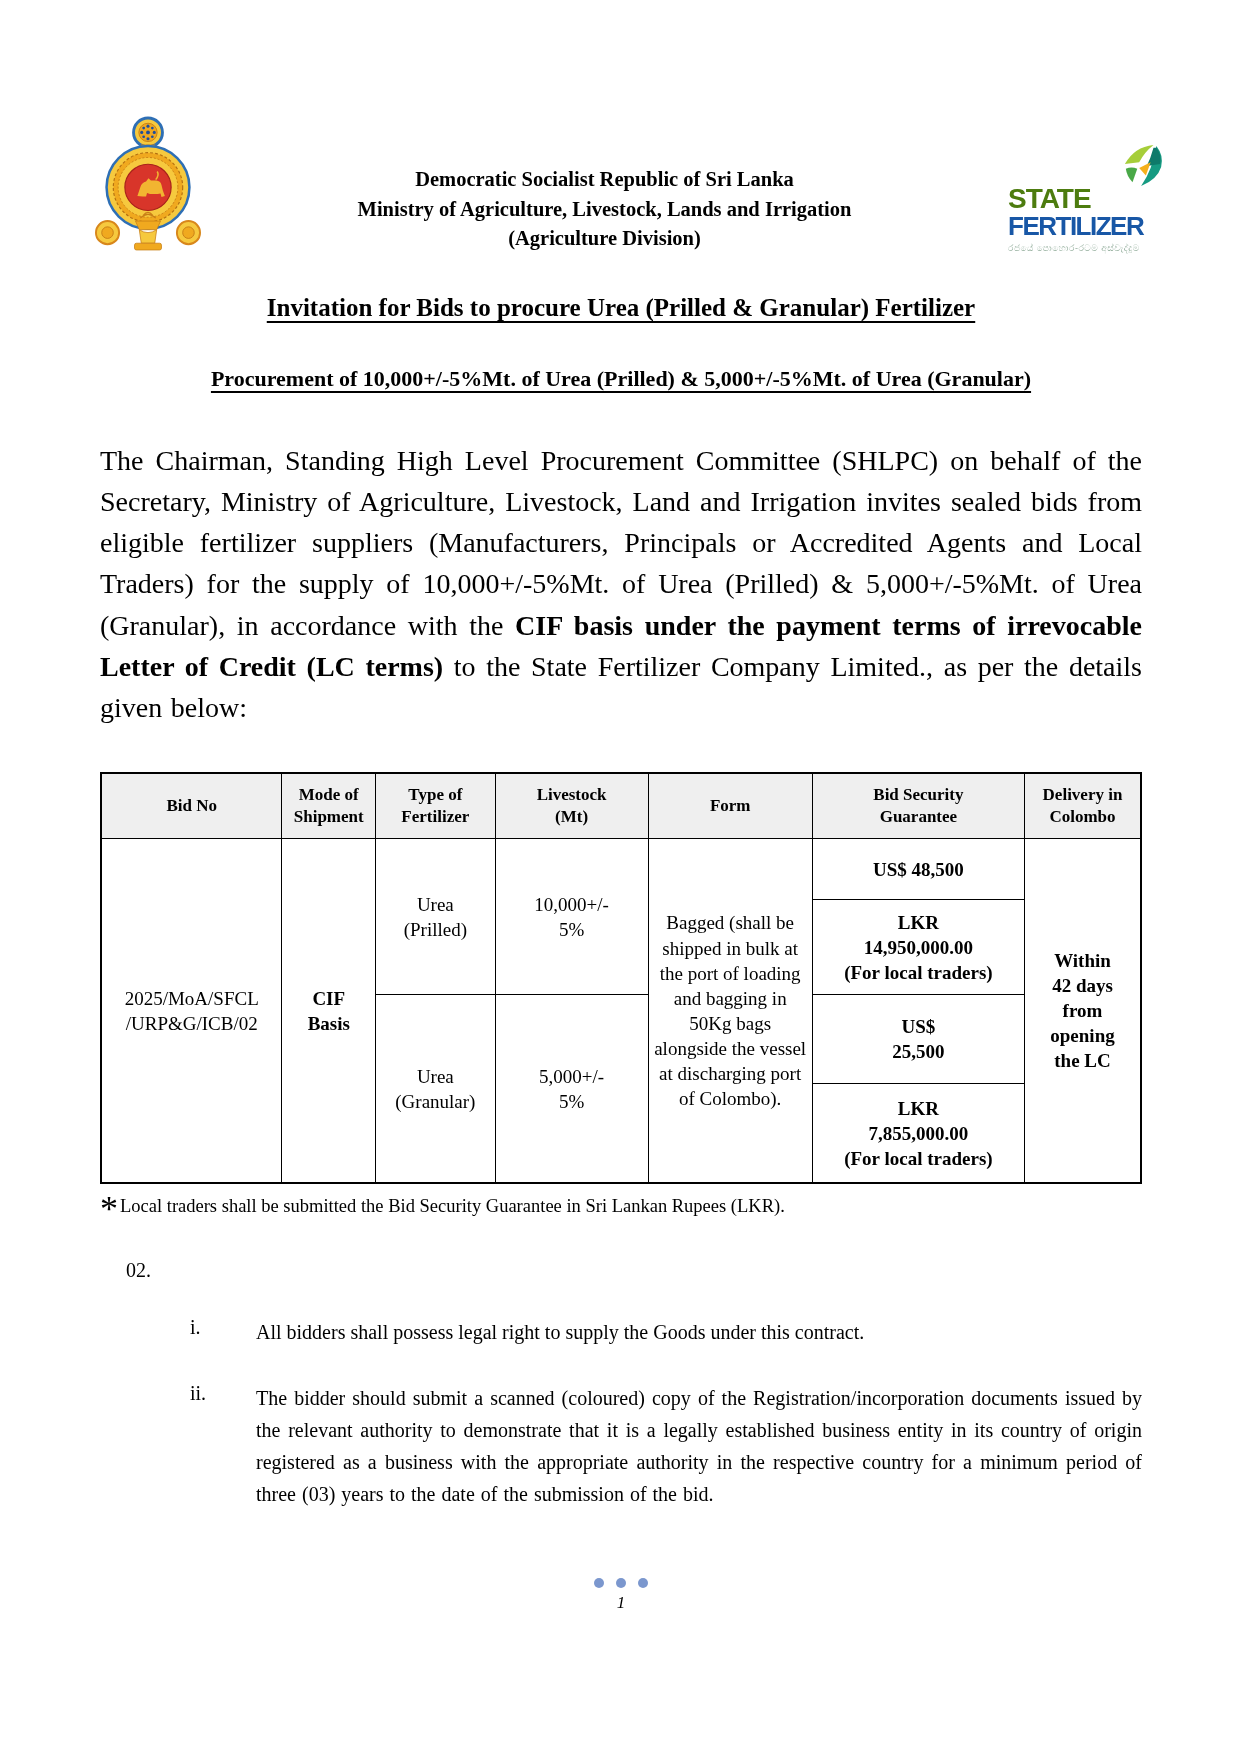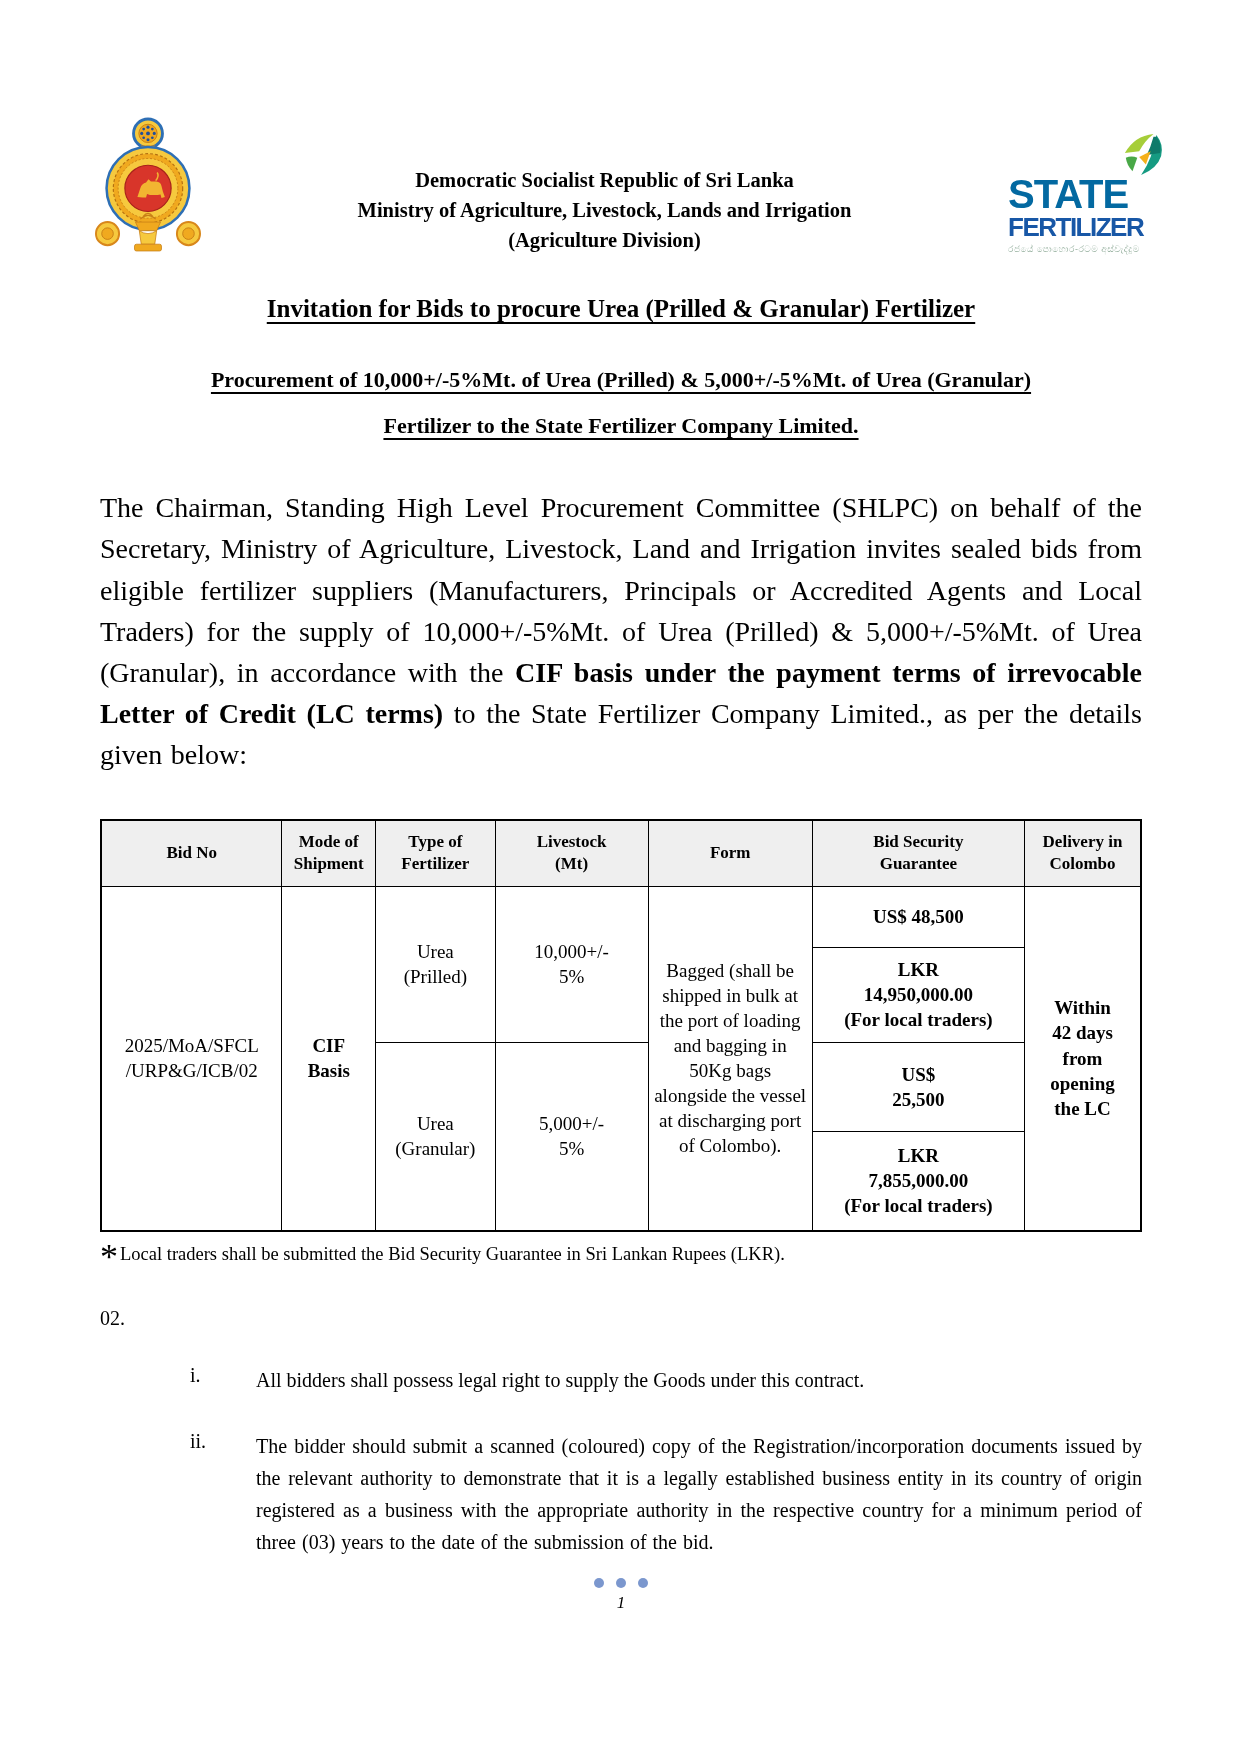--- a/index.html
+++ b/index.html
@@ -6,21 +6,21 @@
   .page{
     position:relative;width:1242px;height:1754px;background:#fff;
     font-family:"Liberation Serif","DejaVu Serif",serif;color:#000;overflow:hidden;
   }
   
   .hdr{display:flex;align-items:flex-end;padding:112px 56px 0 95px;}
   .emblem{width:106px;height:142px;flex-shrink:0;}
   .hdr-center{flex:1;text-align:center;font-weight:bold;font-size:20.5px;line-height:1.45;padding-top:28px;}
   .logo{position:relative;width:178px;flex-shrink:0;margin-top:22px;font-family:"Liberation Sans","DejaVu Sans",sans-serif;}
   .logo-leaf{position:absolute;top:-2px;right:22px;}
-  .logo-t1{color:#0369a1;font-weight:bold;font-size:40px;letter-spacing:-1px;line-height:1;margin-top:40px;}
+  .logo-t1{color:#4d7c0f;font-weight:bold;font-size:28px;letter-spacing:-1px;line-height:1;margin-top:40px;}
   .logo-t2{color:#1857A6;font-weight:bold;font-size:26px;letter-spacing:-1.5px;line-height:1.05;}
   .logo-tag{color:#93AE9C;font-size:9px;margin-top:3px;letter-spacing:0.5px;}
   
   .content{padding:0 100px;}
   .t1{margin:40px 0 0 0;text-align:center;font-size:25px;font-weight:bold;
       text-decoration:underline;text-decoration-thickness:2px;text-underline-offset:5px;}
   .t2{margin:20px 0 0 0;text-align:center;font-size:22px;font-weight:bold;line-height:26px;
       text-decoration:underline;text-decoration-thickness:2px;text-underline-offset:5px;}
   .t2.first{margin-top:44px;}
   .intro{margin:48px 0 0 0;text-align:justify;font-size:28px;line-height:1.47;word-spacing:1.5px;}
@@ -31,21 +31,21 @@
   table.bid td{border:1.6px solid #000;font-size:19px;text-align:center;vertical-align:middle;
       padding:4px 5px;line-height:1.32;}
   td.pre{white-space:pre-line;}
   td.bold{font-weight:bold;}
   td.c-form{text-align:left;padding-left:9px;padding-right:4px;font-size:19.5px;vertical-align:middle;}
   td.h52{height:52px;} td.h86{height:86px;} td.h80{height:80px;} td.h90{height:90px;}
   
   .footnote{margin:12px 0 0 0;font-size:18.5px;}
   .footnote .star{font-size:36px;line-height:0;position:relative;top:9px;margin-right:2px;font-family:"Liberation Serif",serif;}
   .item{display:flex;font-size:20px;}
-  .item-02{margin-top:42px;}
+  .item-02{margin-top:42px;margin-left:26px;}
   .item-02 .num{width:48px;flex-shrink:0;}
   .sub-item{margin-left:90px;margin-top:34px;}
   .sub-item .rnum{width:66px;flex-shrink:0;}
   .sub-item .body{flex:1;line-height:1.6;}
   .sub-item.just .body{text-align:justify;word-spacing:1px;}
   
   .footer{position:absolute;left:0;right:0;top:1574px;text-align:center;}
   .dots span{display:inline-block;width:10px;height:10px;border-radius:50%;background:#7B97CE;margin:0 6px;}
   .pageno{font-style:italic;font-size:17px;margin-top:1px;}
 </style>
@@ -109,21 +109,20 @@
       <div class="logo-t1">STATE</div>
       <div class="logo-t2">FERTILIZER</div>
       <div class="logo-tag">රජයේ පොහොර-රටම අස්වැද්දුම</div>
     </div>
   </div>
 
   <div class="content">
 
     <h1 class="t1">Invitation for Bids to procure Urea (Prilled &amp; Granular) Fertilizer</h1>
     <h2 class="t2 first">Procurement of 10,000+/-5%Mt. of Urea (Prilled) &amp; 5,000+/-5%Mt. of Urea (Granular)</h2>
-    <h2 class="t2">Fertilizer to the State Fertilizer Company Limited.</h2>
 
     <p class="intro"><span>The Chairman, Standing High Level Procurement Committee (SHLPC) on behalf of the Secretary, Ministry of Agriculture, Livestock, Land and Irrigation invites sealed bids from eligible fertilizer suppliers (Manufacturers, Principals or Accredited Agents and Local Traders) for the supply of 10,000+/-5%Mt. of Urea (Prilled) &amp; 5,000+/-5%Mt. of Urea (Granular), in accordance with the </span><b>CIF basis under the payment terms of irrevocable Letter of Credit (LC terms)</b><span> to the State Fertilizer Company Limited., as per the details given below:</span></p>
 
     <table class="bid">
       <colgroup>
         <col style="width:17.4%">
           <col style="width:9.0%">
           <col style="width:11.5%">
         <col style="width:14.7%">
           <col style="width:15.8%">

